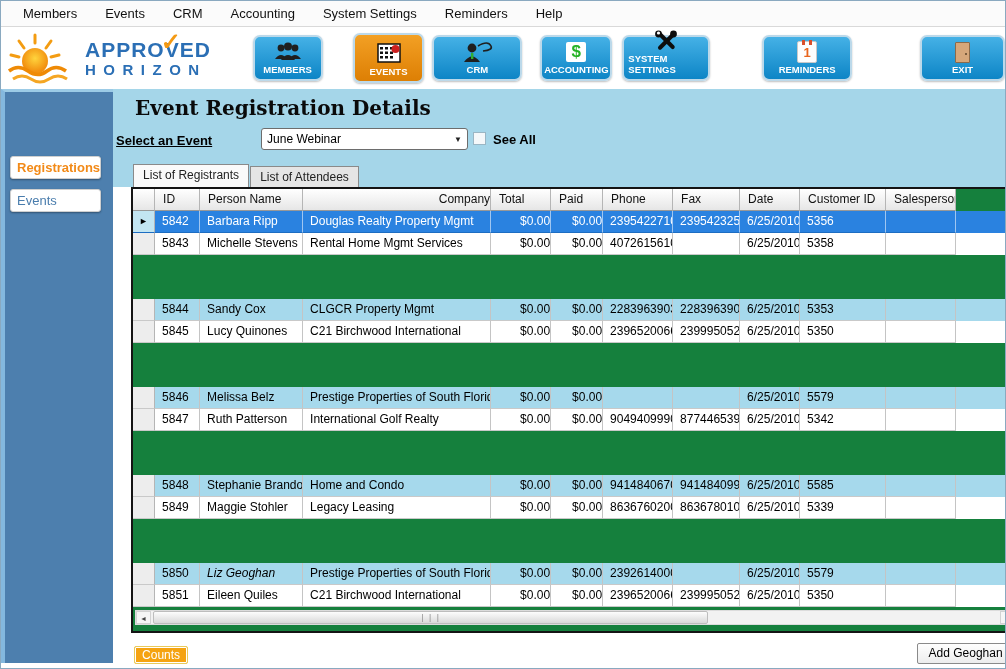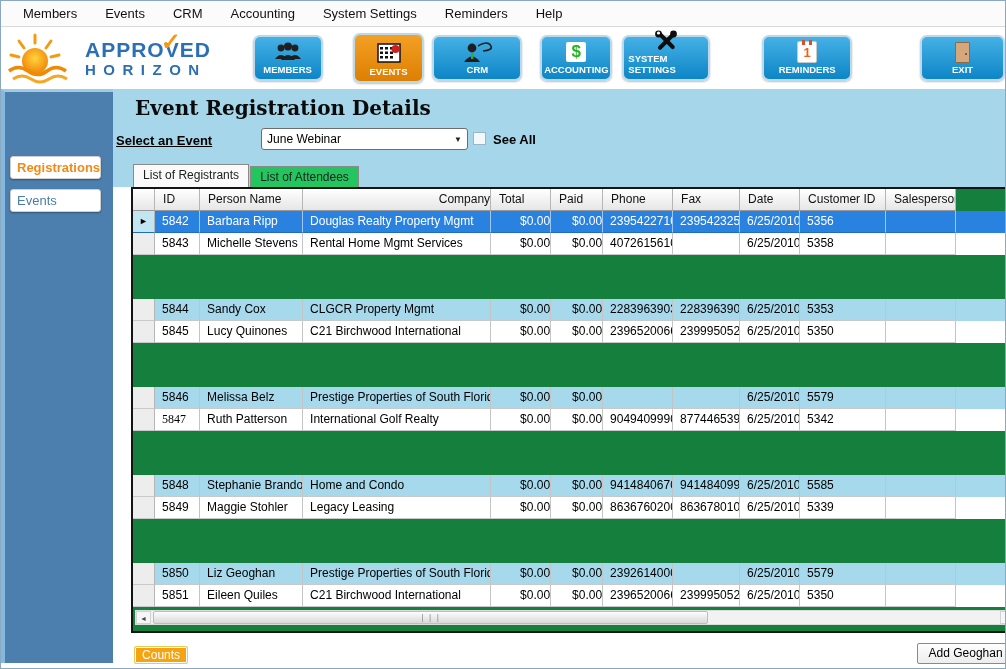--- a/index.html
+++ b/index.html
@@ -49,21 +49,21 @@
   .page-title { position:absolute; left:22px; top:7px; font-family:"DejaVu Serif", serif; font-weight:bold; font-size:20px; color:#0a0a0a; }
   .select-label { position:absolute; left:3px; top:44px; font-size:13px; font-weight:bold; text-decoration:underline; color:#000; }
   .event-select { position:absolute; left:148px; top:39px; width:207px; height:22px; background:#fff; border:1px solid #6d6d6d; border-radius:3px;
                   display:flex; align-items:center; cursor:pointer; }
   .event-select .val { flex:1; font-size:12px; padding-left:5px; color:#000; }
   .event-select .arr { width:18px; text-align:center; font-size:8px; color:#222; }
   .see-all-box { position:absolute; left:360px; top:43px; width:13px; height:13px; background:#f4f8fa; border:1px solid #9ab6c4; cursor:pointer; }
   .see-all-label { position:absolute; left:380px; top:43px; font-size:13px; font-weight:bold; color:#000; }
 
   .tabs { position:absolute; left:20px; bottom:0; display:flex; align-items:flex-end; }
-  .tab { font-size:12px; padding:3px 9px 3px; border:1px solid #8a8a8a; border-bottom:none; background:#22c55e; color:#222; cursor:pointer; margin-right:1px; }
+  .tab { font-size:12px; padding:3px 9px 3px; border:1px solid #8a8a8a; border-bottom:none; background:#e5e5e5; color:#222; cursor:pointer; margin-right:1px; }
   .tab.active { background:#fafafa; padding-bottom:5px; position:relative; z-index:2; }
 
   
   .grid-wrap { position:relative; margin-left:18px; width:889px; height:446px; border:2px solid #141414; background:#15803d; overflow:hidden; }
   .grid-header, .grid-row { display:flex; height:22px; }
   .grid-header .cell { background:linear-gradient(#ffffff,#e6e6e6); border-right:1px solid #b5b5b5; border-bottom:1px solid #989898;
                        font-size:12px; color:#111; line-height:21px; padding-left:8px; }
   .cell { flex:none; overflow:hidden; white-space:nowrap; }
   .grid-row { background:#fff; }
   .grid-row .cell { border-right:1px solid #c4c4c4; border-bottom:1px solid #c9c9c9; font-size:12px; line-height:21px; padding-left:7px; color:#000; }
@@ -324,21 +324,21 @@
             <div class="cell money" style="width: 60px;">$0.00</div>
             <div class="cell money" style="width: 52px;">$0.00</div>
             <div class="cell" style="width: 70px;"></div>
             <div class="cell" style="width: 67px;"></div>
             <div class="cell" style="width: 60px;">6/25/2010</div>
             <div class="cell" style="width: 86px;">5579</div>
             <div class="cell" style="width: 70px;"></div>
           </div>
           <div class="grid-row">
             <div class="cell rowhead-cell"></div>
-            <div class="cell" style="width: 45px; font-family: Liberation Serif, serif;">5847</div>
+            <div class="cell" style="width: 45px;">5847</div>
             <div class="cell" style="width: 103px;">Ruth Patterson</div>
             <div class="cell" style="width: 188px;">International Golf Realty</div>
             <div class="cell money" style="width: 60px;">$0.00</div>
             <div class="cell money" style="width: 52px;">$0.00</div>
             <div class="cell" style="width: 70px;">9049409990</div>
             <div class="cell" style="width: 67px;">8774465392</div>
             <div class="cell" style="width: 60px;">6/25/2010</div>
             <div class="cell" style="width: 86px;">5342</div>
             <div class="cell" style="width: 70px;"></div>
           </div>
@@ -364,21 +364,21 @@
             <div class="cell money" style="width: 52px;">$0.00</div>
             <div class="cell" style="width: 70px;">8636760200</div>
             <div class="cell" style="width: 67px;">8636780100</div>
             <div class="cell" style="width: 60px;">6/25/2010</div>
             <div class="cell" style="width: 86px;">5339</div>
             <div class="cell" style="width: 70px;"></div>
           </div>
           <div class="grid-row alt">
             <div class="cell rowhead-cell"></div>
             <div class="cell" style="width: 45px;">5850</div>
-            <div class="cell" style="width: 103px;">Liz Geoghan</div>
+            <div class="cell" style="width: 103px; font-style: italic;">Liz Geoghan</div>
             <div class="cell" style="width: 188px;">Prestige Properties of South Florida, Inc.</div>
             <div class="cell money" style="width: 60px;">$0.00</div>
             <div class="cell money" style="width: 52px;">$0.00</div>
             <div class="cell" style="width: 70px;">2392614000</div>
             <div class="cell" style="width: 67px;"></div>
             <div class="cell" style="width: 60px;">6/25/2010</div>
             <div class="cell" style="width: 86px;">5579</div>
             <div class="cell" style="width: 70px;"></div>
           </div>
           <div class="grid-row">

